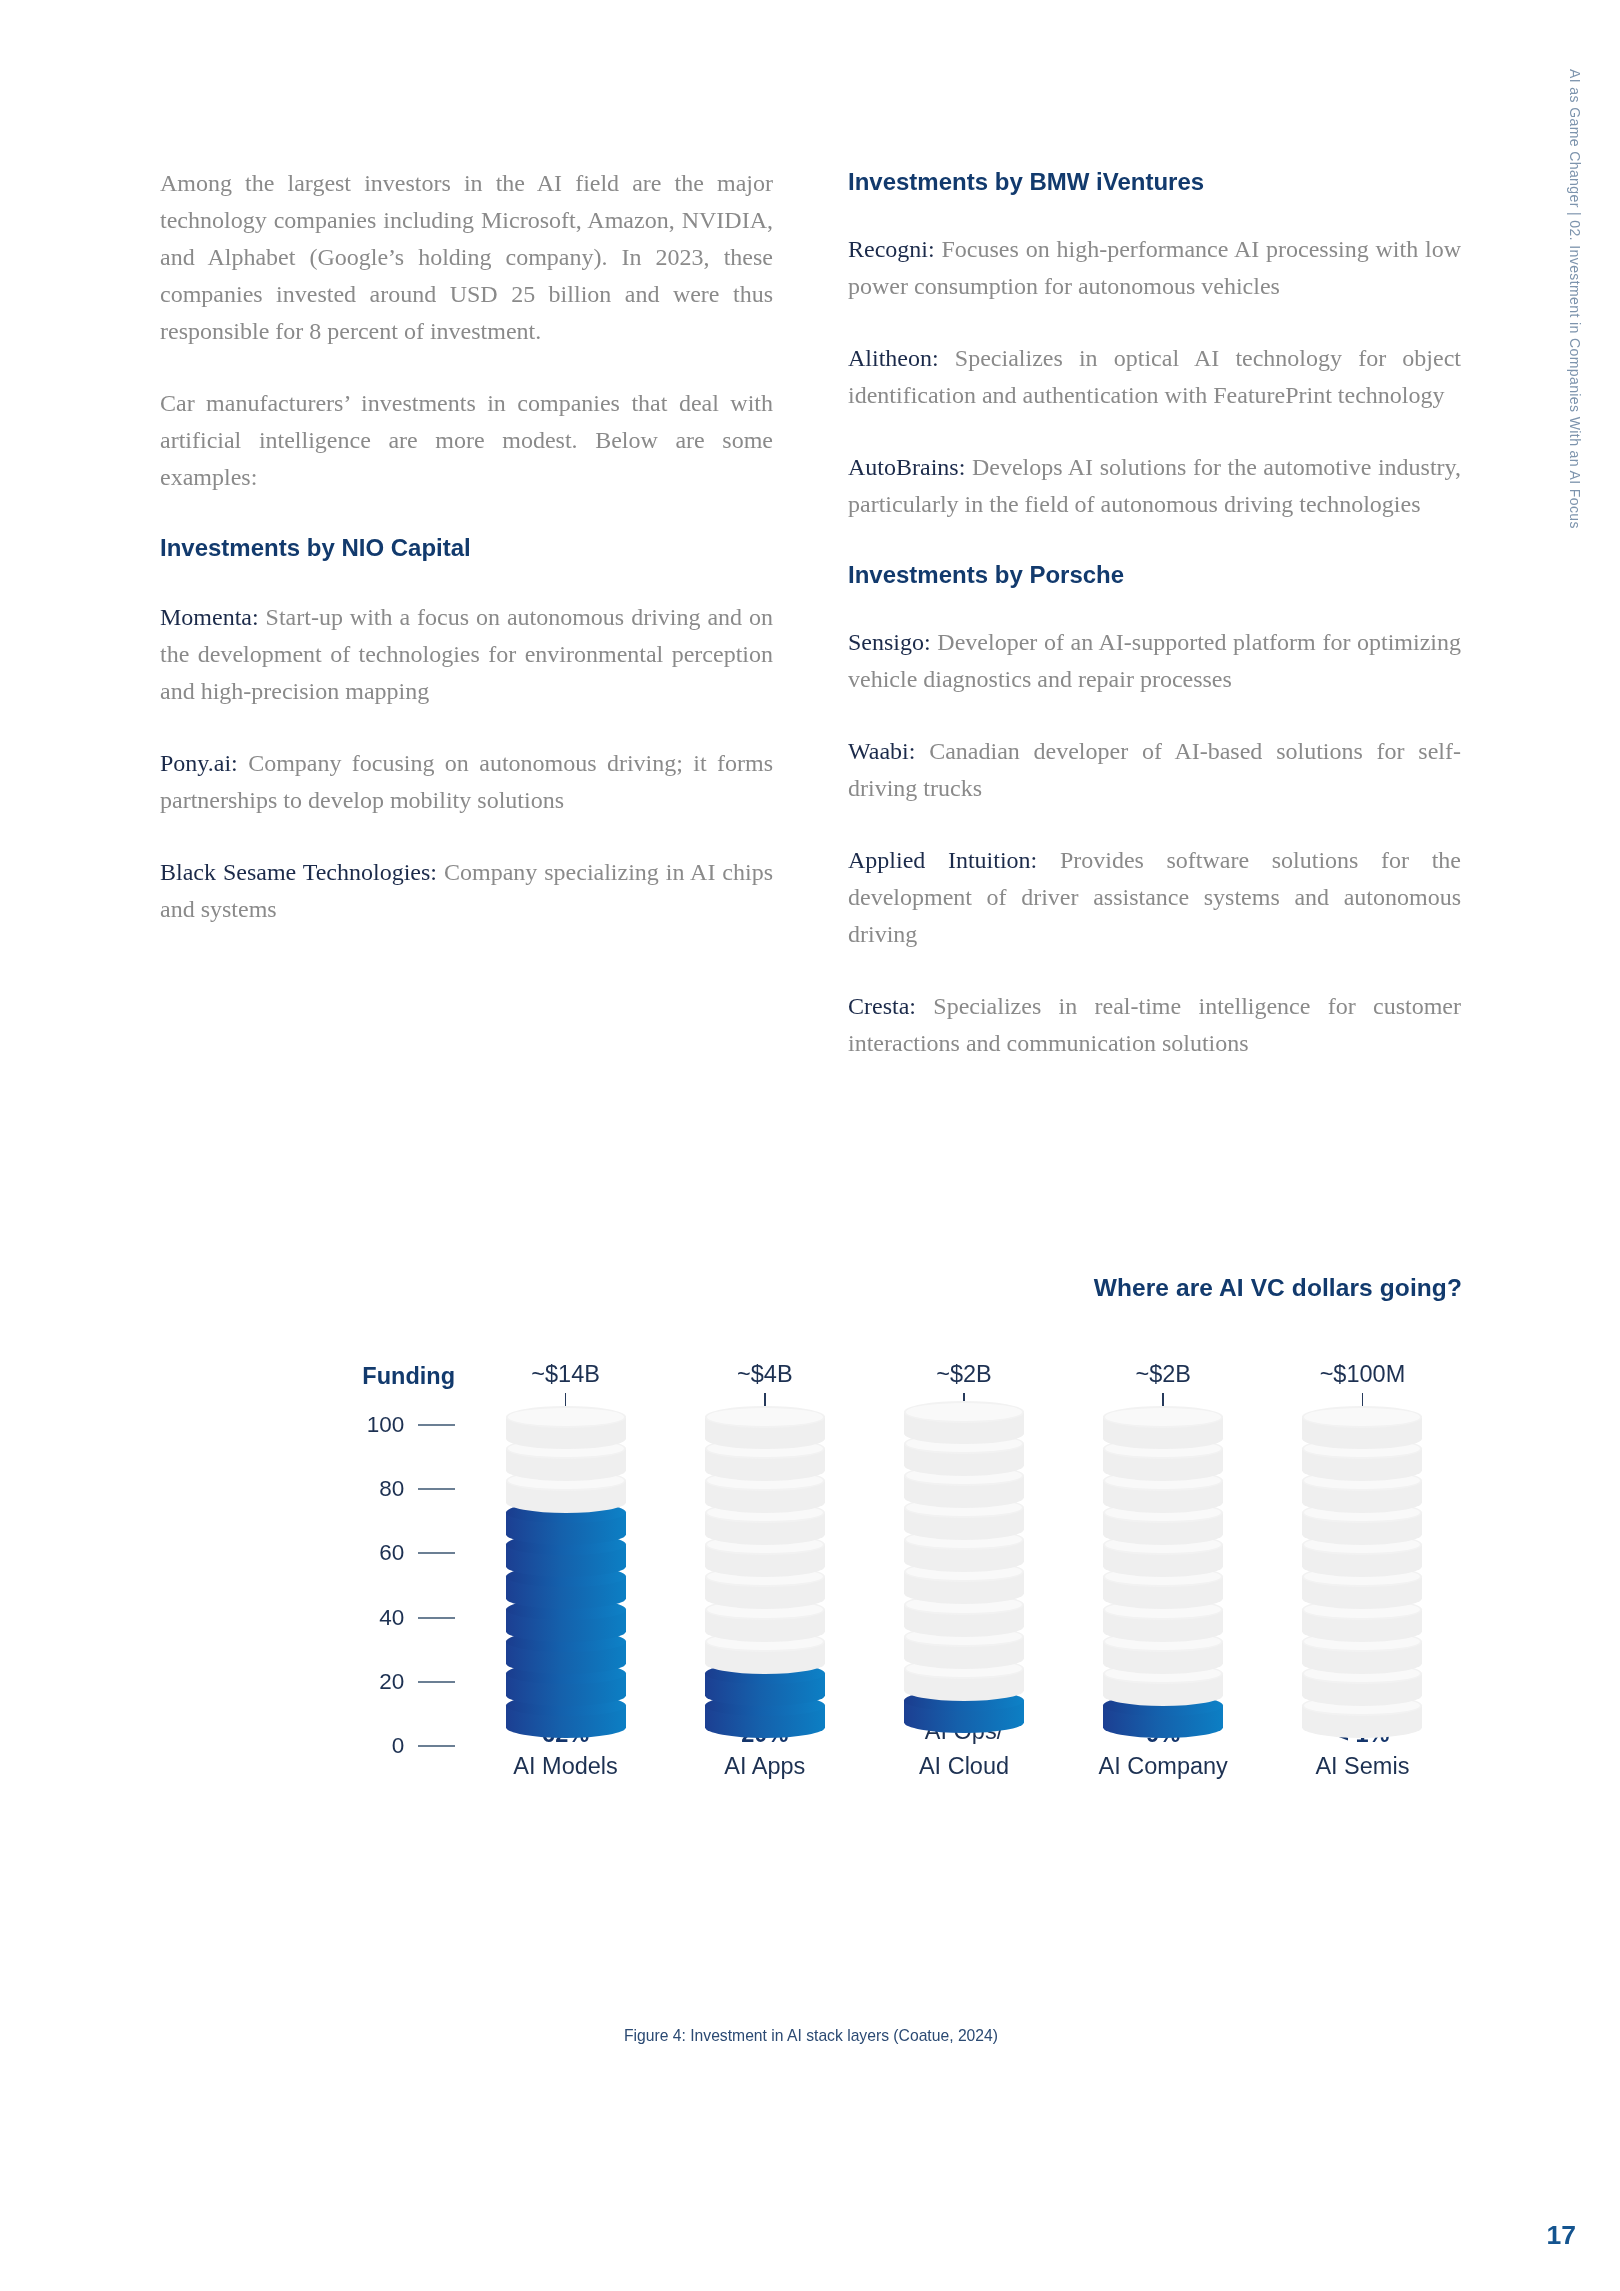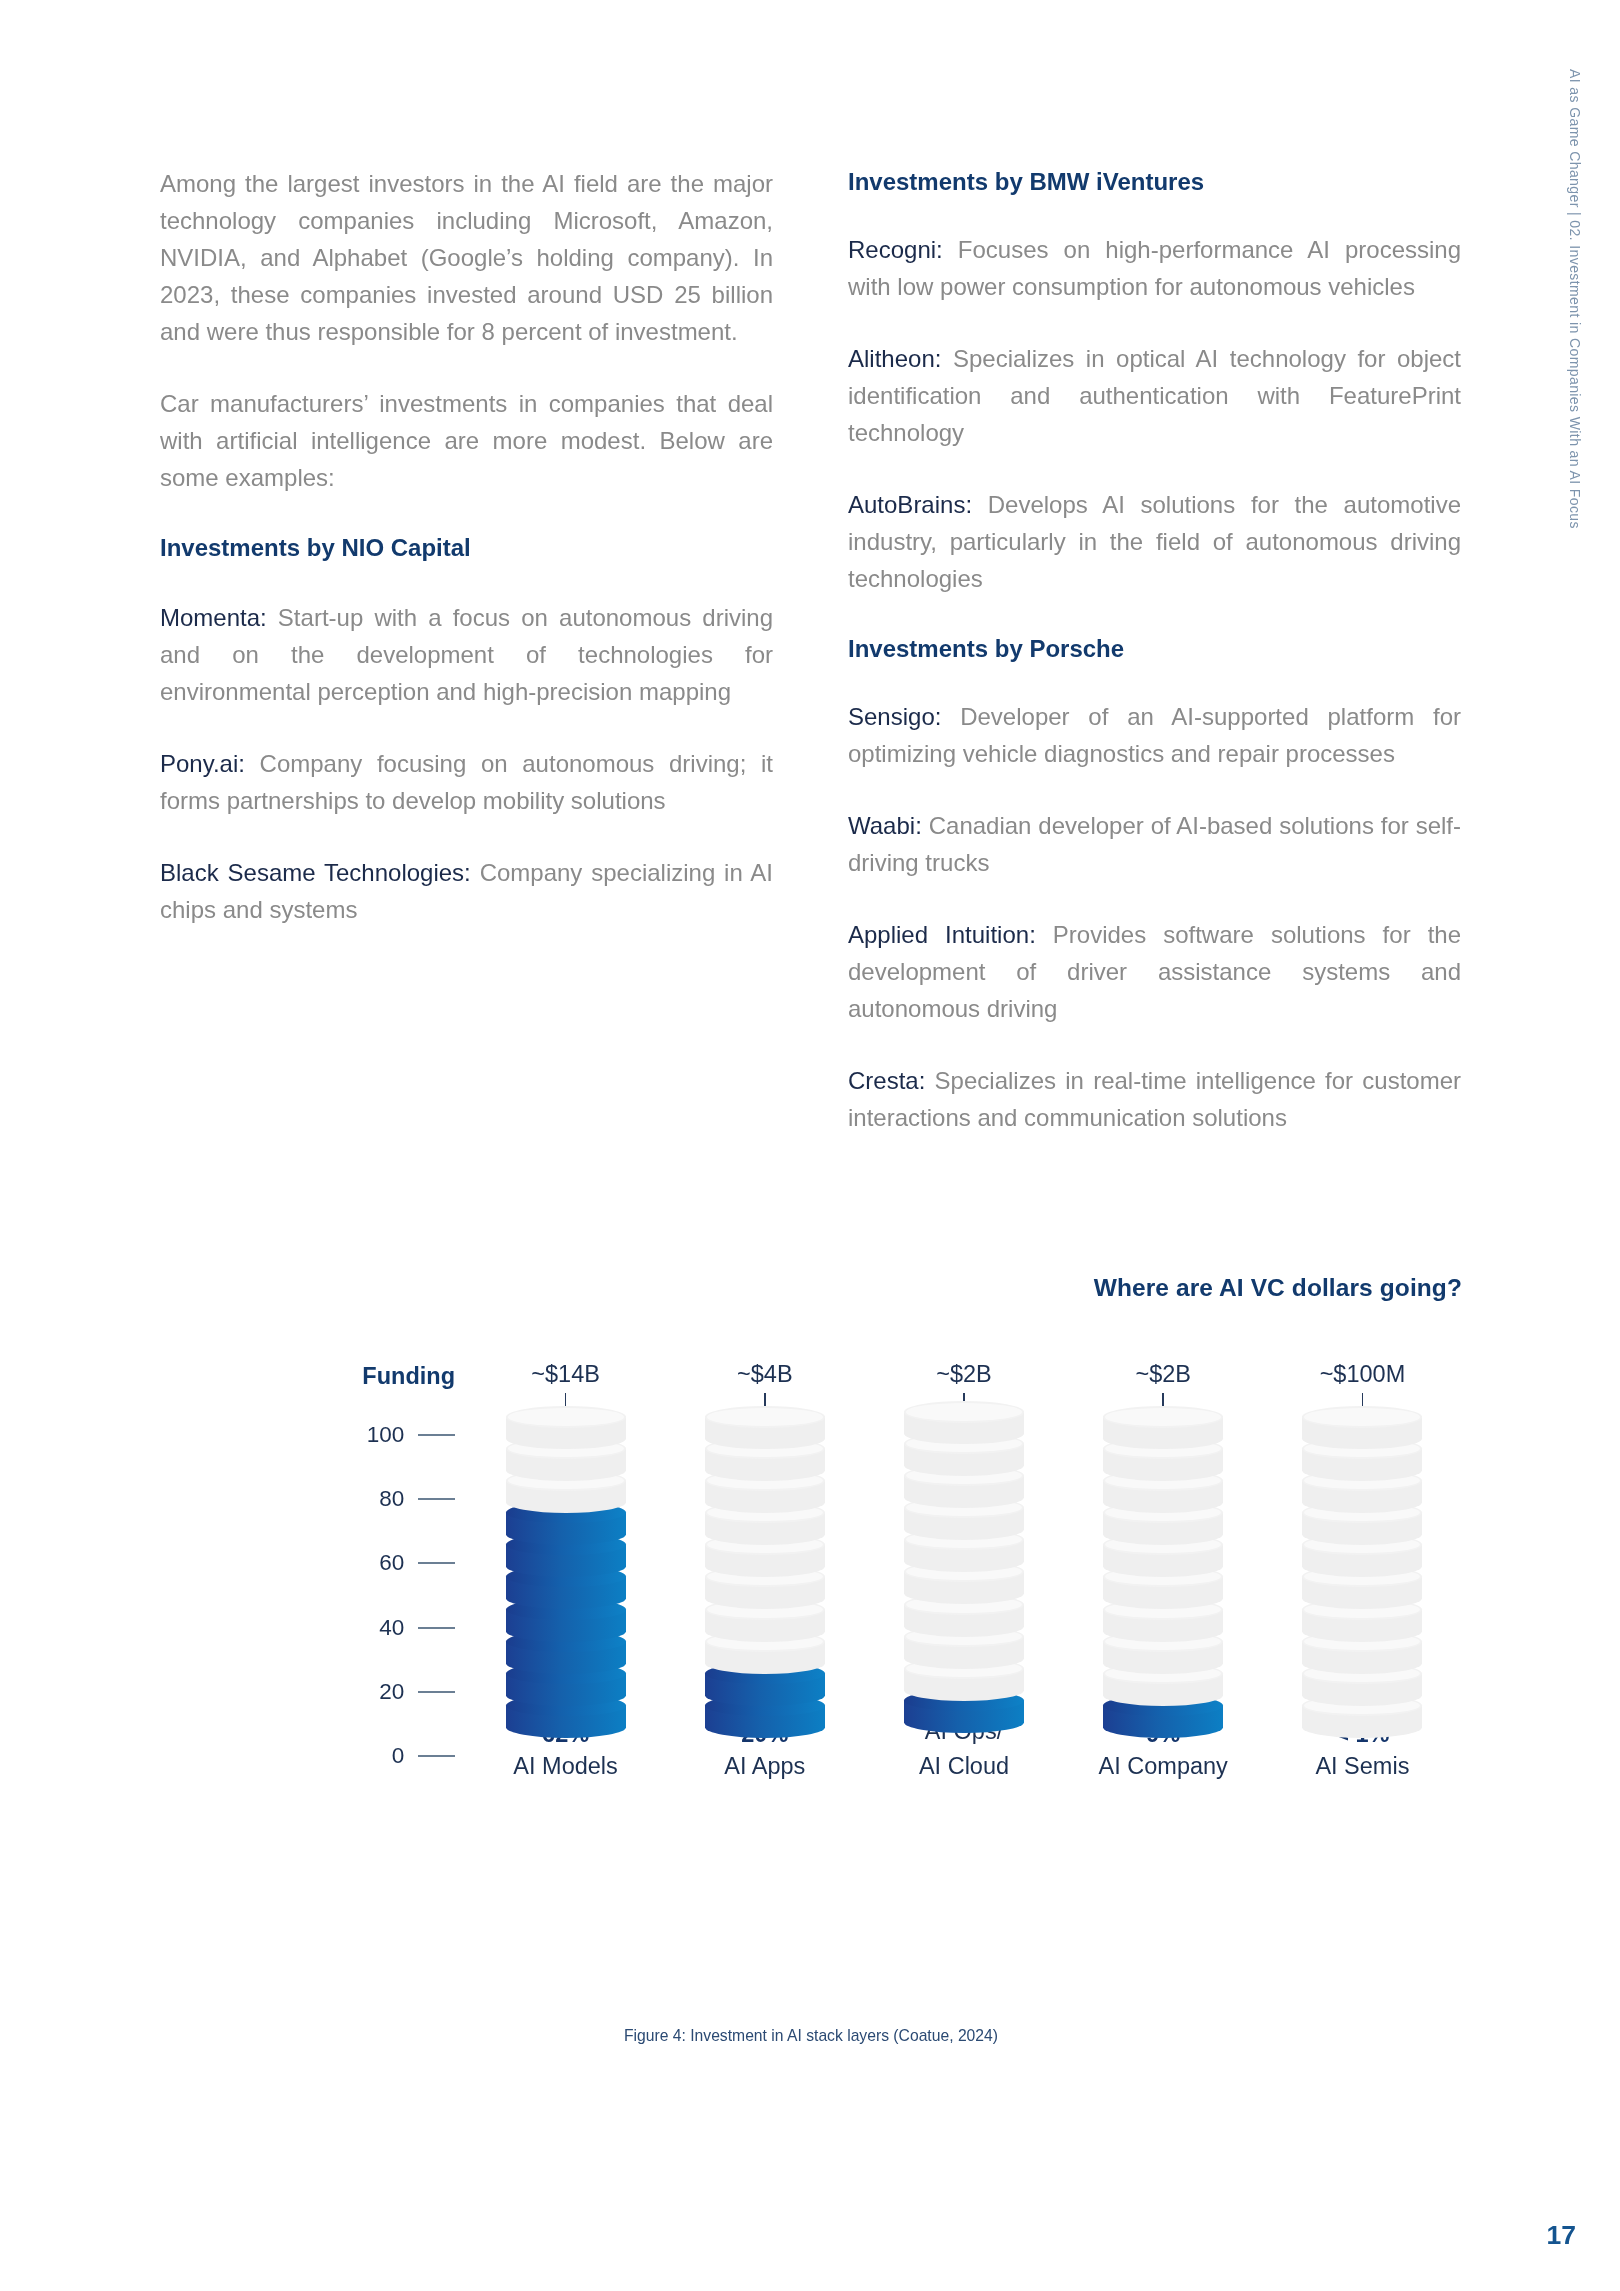--- a/index.html
+++ b/index.html
@@ -45,21 +45,21 @@
     gap: 75px;
   }
   .col { width: 613px; }
 
   .para {
     font-size: 24px;
     line-height: 37px;
     color: #8a8a8a;
     text-align: justify;
     margin-bottom: 35px;
-    font-family: Liberation Sans, sans-serif;
+    font-family: Liberation Serif, serif;
     -webkit-hyphens: manual;
     hyphens: manual;
   }
   .para.last { margin-bottom: 0; }
   .para .lead {
     color: #1b2a4a;
   }
 
   h3.subhead {
     font-size: 24px;
@@ -104,21 +104,20 @@
   }
   .ytick {
     position: absolute;
     left: 0;
     width: 172px;
     height: 19.6px;
     display: flex;
     align-items: center;
     justify-content: flex-end;
     gap: 13.7px;
-    margin-top: 10px;
   }
   .ytick .ylabel {
     font-size: 22.5px;
     color: #1d3152;
     font-family: "Liberation Sans", sans-serif;
     line-height: 1;
   }
   .ytick .yline {
     display: block;
     width: 37px;

